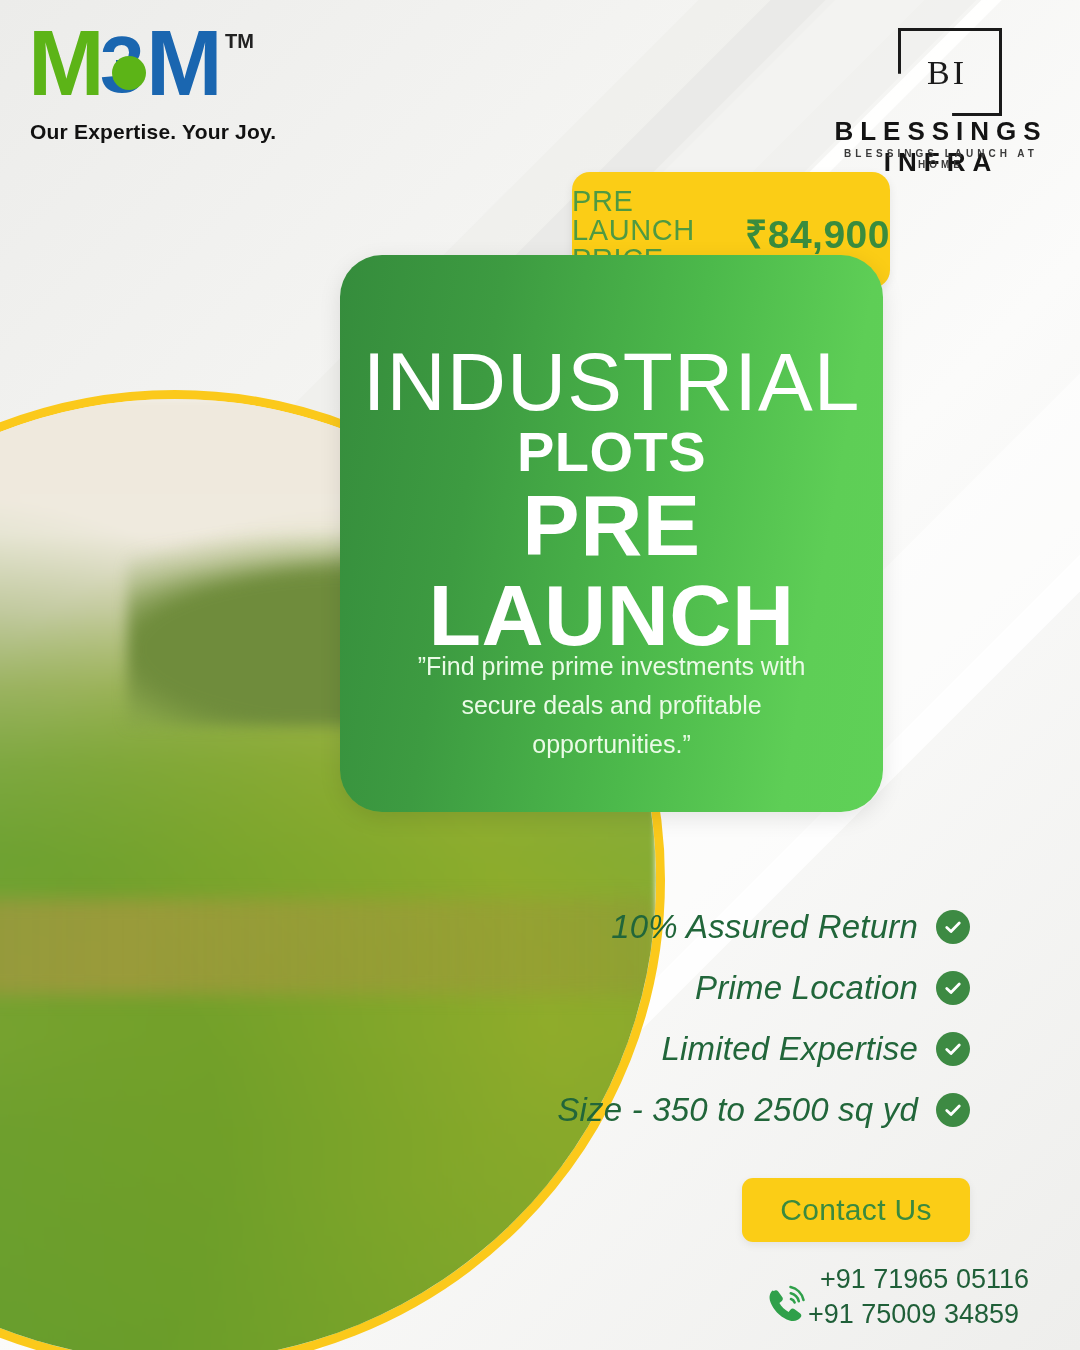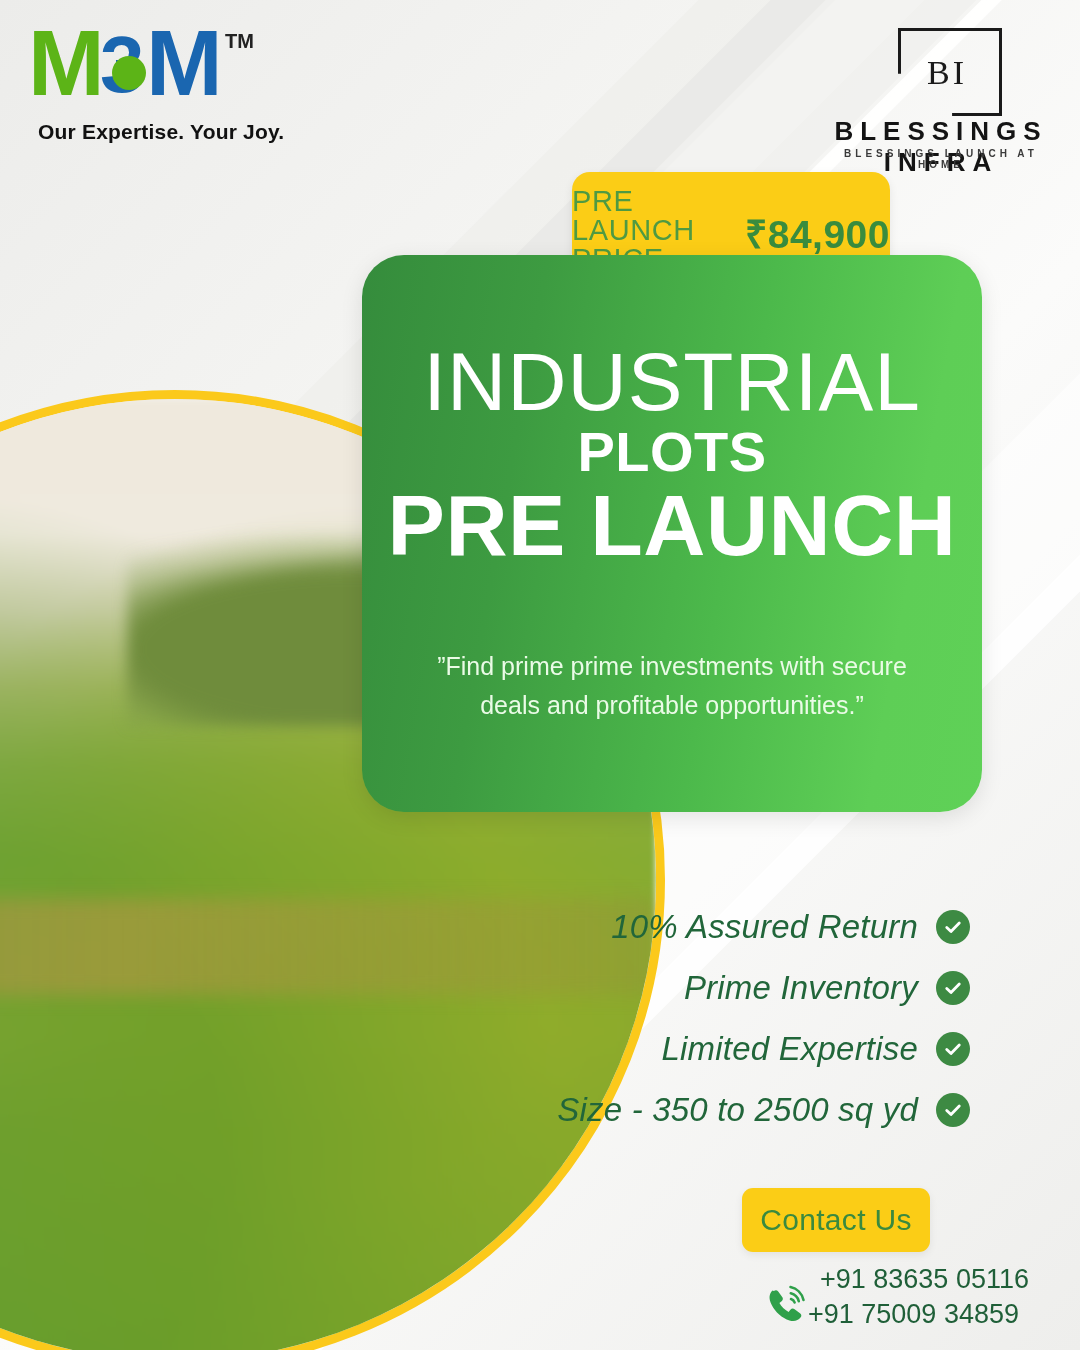--- a/index.html
+++ b/index.html
@@ -54,24 +54,25 @@
     position:absolute;left:0;top:52%;width:100%;height:10%;
     background:linear-gradient(90deg, rgba(170,140,70,.45), rgba(185,150,70,.55) 45%, rgba(150,140,60,.3));
     filter:blur(9px);
   }
   
   .hand{position:absolute;left:-70px;top:455px;width:430px;height:560px;}
   .n2{left:258px;top:226px;width:66px;height:50px;}
 
   
   #green-panel{
-    position:absolute;left:362px;top:255px;width:620px;height:557px;
+    position:absolute;left:340px;top:255px;width:528px;height:557px;
     border-radius:42px;
     background:linear-gradient(100deg,#358c3c 0%,#3d9b41 26%,#4cb94b 58%,#5ece56 84%,#5fd157 100%);
     box-shadow:0 6px 22px rgba(0,0,0,.10);
+    padding-left:15px;
   }
   #headline{
     position:absolute;left:0;right:0;top:88px;text-align:center;color:#fff;
   }
   .h-light{font-size:82px;font-weight:300;letter-spacing:1px;line-height:.96;display:block;}
   .h-bold{font-size:56px;font-weight:700;letter-spacing:.5px;line-height:1.06;display:block;}
   .h-bold2{font-size:86px;font-weight:700;letter-spacing:.5px;line-height:1.04;display:block;}
   #quote{
     position:absolute;left:56px;right:56px;top:392px;text-align:center;
     color:#eafbe6;font-size:25px;line-height:1.55;font-weight:400;
@@ -98,21 +99,21 @@
   .m-right{left:118px;color:#1a66b0;}
   .m3m-3{
     position:absolute;left:72px;top:6px;font-size:80px;font-weight:700;line-height:.82;
     color:#1a66b0;
   }
   .m3m-3-green{
     position:absolute;left:84px;top:30px;width:34px;height:34px;border-radius:50%;
     background:#5cb417;
   }
   #m3m-tm{position:absolute;left:197px;top:4px;font-size:20px;font-weight:700;color:#222;}
-  #m3m-tagline{position:absolute;left:2px;top:94px;font-size:21px;font-weight:700;color:#111;letter-spacing:.2px;margin-left:8px;}
+  #m3m-tagline{position:absolute;left:2px;top:94px;font-size:21px;font-weight:700;color:#111;letter-spacing:.2px;}
 
   #bi-logo{position:absolute;right:26px;top:28px;width:226px;height:118px;}
   #bi-frame{
     position:absolute;left:70px;top:0;width:98px;height:82px;
     border:3px solid #1a1a1a;
     clip-path:polygon(0 0,100% 0,100% 100%,52% 100%,52% 92%,92% 92%,92% 8%,8% 8%,8% 52%,0 52%);
   }
   #bi-mono{position:absolute;left:70px;top:26px;width:98px;text-align:center;font-size:34px;font-weight:400;color:#1a1a1a;letter-spacing:3px;font-family:"Liberation Serif", serif;}
   #bi-name{position:absolute;left:0;right:0;top:88px;text-align:center;font-size:26px;font-weight:700;color:#141414;letter-spacing:7px;}
   #bi-sub{position:absolute;left:0;right:0;top:120px;text-align:center;font-size:10px;font-weight:700;color:#3a3a3a;letter-spacing:4px;}
@@ -122,25 +123,24 @@
   .feature-row{display:flex;align-items:center;justify-content:flex-end;height:61px;font-style:italic;}
   .feature-text{color:#21663a;font-size:33px;font-weight:400;letter-spacing:.2px;}
   .check{
     width:34px;height:34px;border-radius:50%;background:#3d8a43;margin-left:18px;
     display:flex;align-items:center;justify-content:center;flex:none;
   }
   .check svg{display:block;}
 
   
   #contact-btn{
-    position:absolute;left:742px;top:1178px;width:188px;height:64px;
+    position:absolute;left:742px;top:1178px;width:228px;height:64px;
     background:#FBCD16;border-radius:11px;
     display:flex;align-items:center;justify-content:center;
     box-shadow:0 3px 8px rgba(0,0,0,.07);
-    margin-top:10px;
   }
   #contact-btn span{color:#3a8a3f;font-size:30px;font-weight:400;letter-spacing:.3px;}
   #phone-block{position:absolute;left:760px;top:1262px;width:250px;display:flex;align-items:center;}
   #phone-icon{width:52px;height:52px;flex:none;margin-right:8px;}
   #phone-numbers{color:#1f5f38;font-size:27px;line-height:1.28;white-space:nowrap;}
   .pnum{display:block;}
   .pnum.n2{margin-left:-12px;}
 </style>
 </head>
 <body>
@@ -211,21 +211,21 @@
     <div class="feature-row">
       <span class="feature-text">10% Assured Return</span>
       <span class="check">
         <svg width="20" height="20" viewBox="0 0 24 24">
             <path d="M4.5 12.6 L9.6 17.4 L19.5 7.2" fill="none" stroke="#ffffff" stroke-width="3.4" stroke-linecap="round" stroke-linejoin="round"></path>
           </svg>
       </span>
     </div>
 
     <div class="feature-row">
-      <span class="feature-text">Prime Inventory</span>
+      <span class="feature-text">Prime Location</span>
       <span class="check">
         <svg width="20" height="20" viewBox="0 0 24 24">
             <path d="M4.5 12.6 L9.6 17.4 L19.5 7.2" fill="none" stroke="#ffffff" stroke-width="3.4" stroke-linecap="round" stroke-linejoin="round"></path>
           </svg>
       </span>
     </div>
 
     <div class="feature-row">
       <span class="feature-text">Limited Expertise</span>
       <span class="check">
@@ -253,18 +253,18 @@
   <div id="phone-block">
     <span id="phone-icon">
       <svg width="52" height="52" viewBox="0 0 52 52">
         <path d="M12.5 12.5 C 9 16, 8.5 20.5, 11.5 26.5 C 15.5 34.5, 22 40, 29.5 42.5 C 34.5 44, 38 42.5, 40.5 39.5 C 41.8 38, 41.6 36.4, 40 35.2 L 34.6 31.2 C 33.1 30.1, 31.6 30.4, 30.4 31.8 L 28.6 33.9 C 25.2 32.2, 21.4 28.6, 19.4 25 L 21.6 23.2 C 23 22, 23.3 20.5, 22.2 19 L 18.2 13.6 C 17 12, 15.4 11.8, 13.9 13.1 Z" fill="#2FA04A"></path>
         <path d="M30.5 9 A 17 17 0 0 1 43.5 22" fill="none" stroke="#2FA04A" stroke-width="2.6" stroke-linecap="round"></path>
         <path d="M30.8 15.2 A 11 11 0 0 1 38.8 23.2" fill="none" stroke="#2FA04A" stroke-width="2.6" stroke-linecap="round"></path>
         <path d="M31 21 A 5.4 5.4 0 0 1 34.6 24.4" fill="none" stroke="#2FA04A" stroke-width="2.6" stroke-linecap="round"></path>
       </svg>
     </span>
     <span id="phone-numbers">
-      <span class="pnum">+91 83635 05116</span>
+      <span class="pnum">+91 71965 05116</span>
       <span class="pnum n2">+91 75009 34859</span>
     </span>
   </div>
 
 </div>
 
 </body></html>

